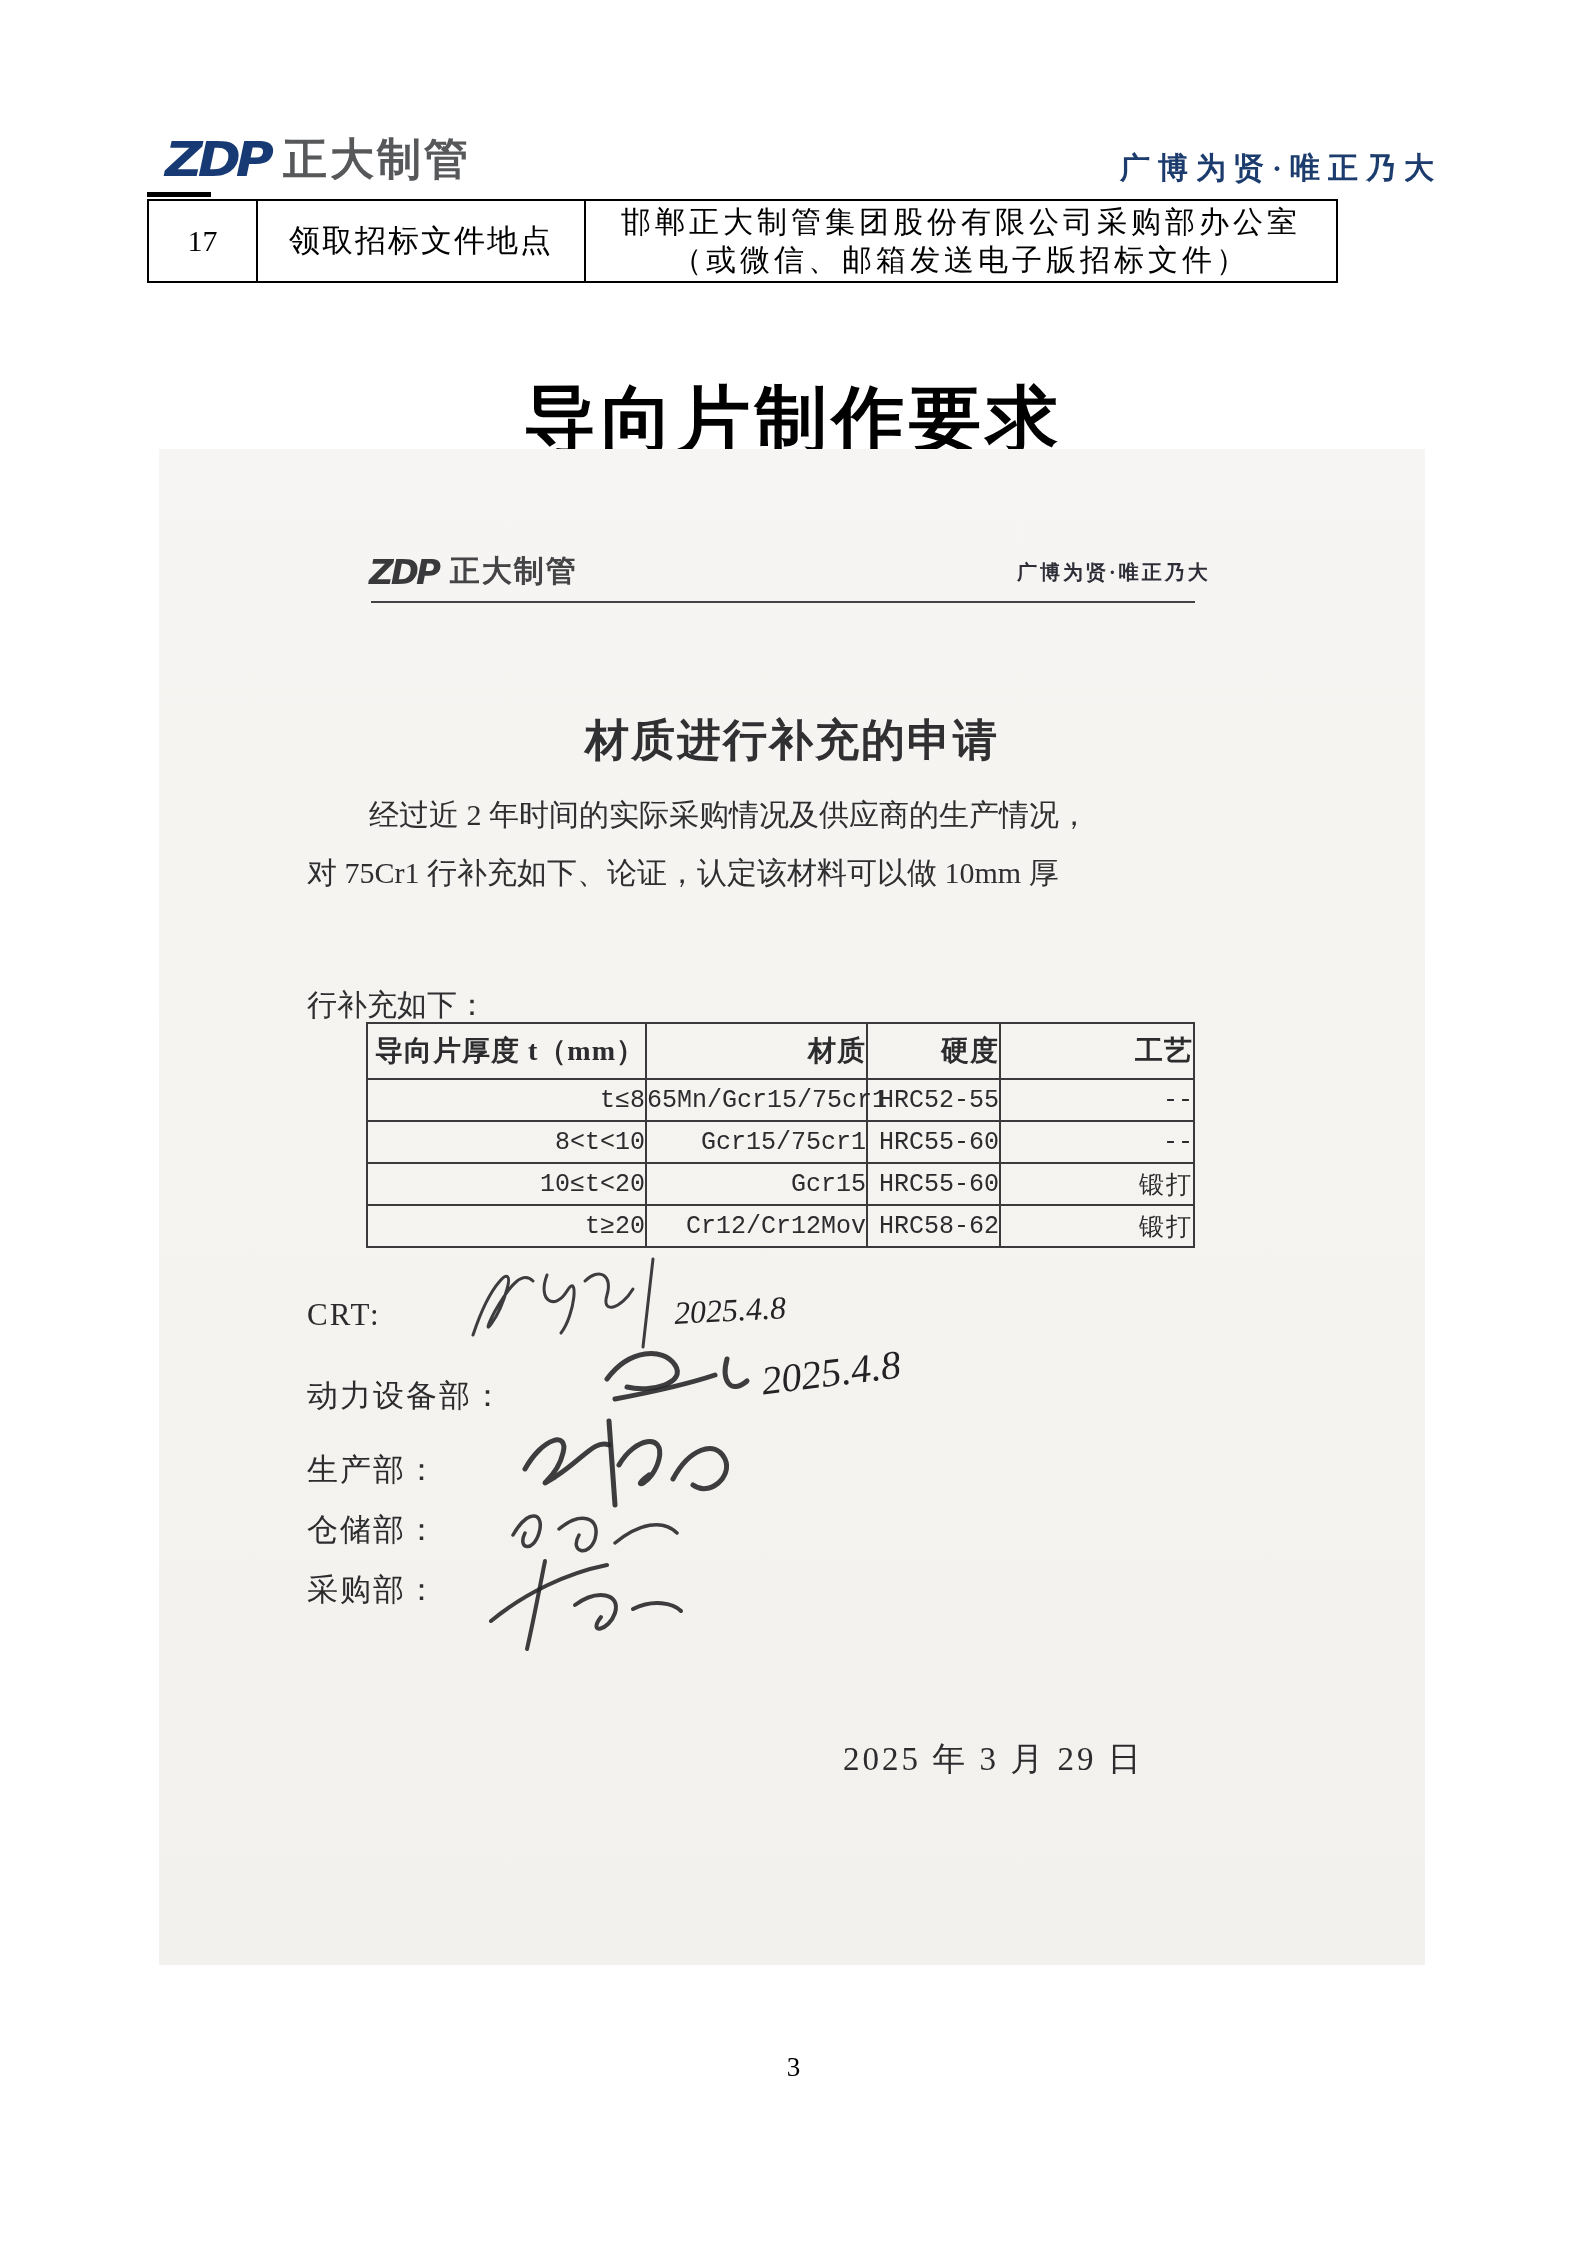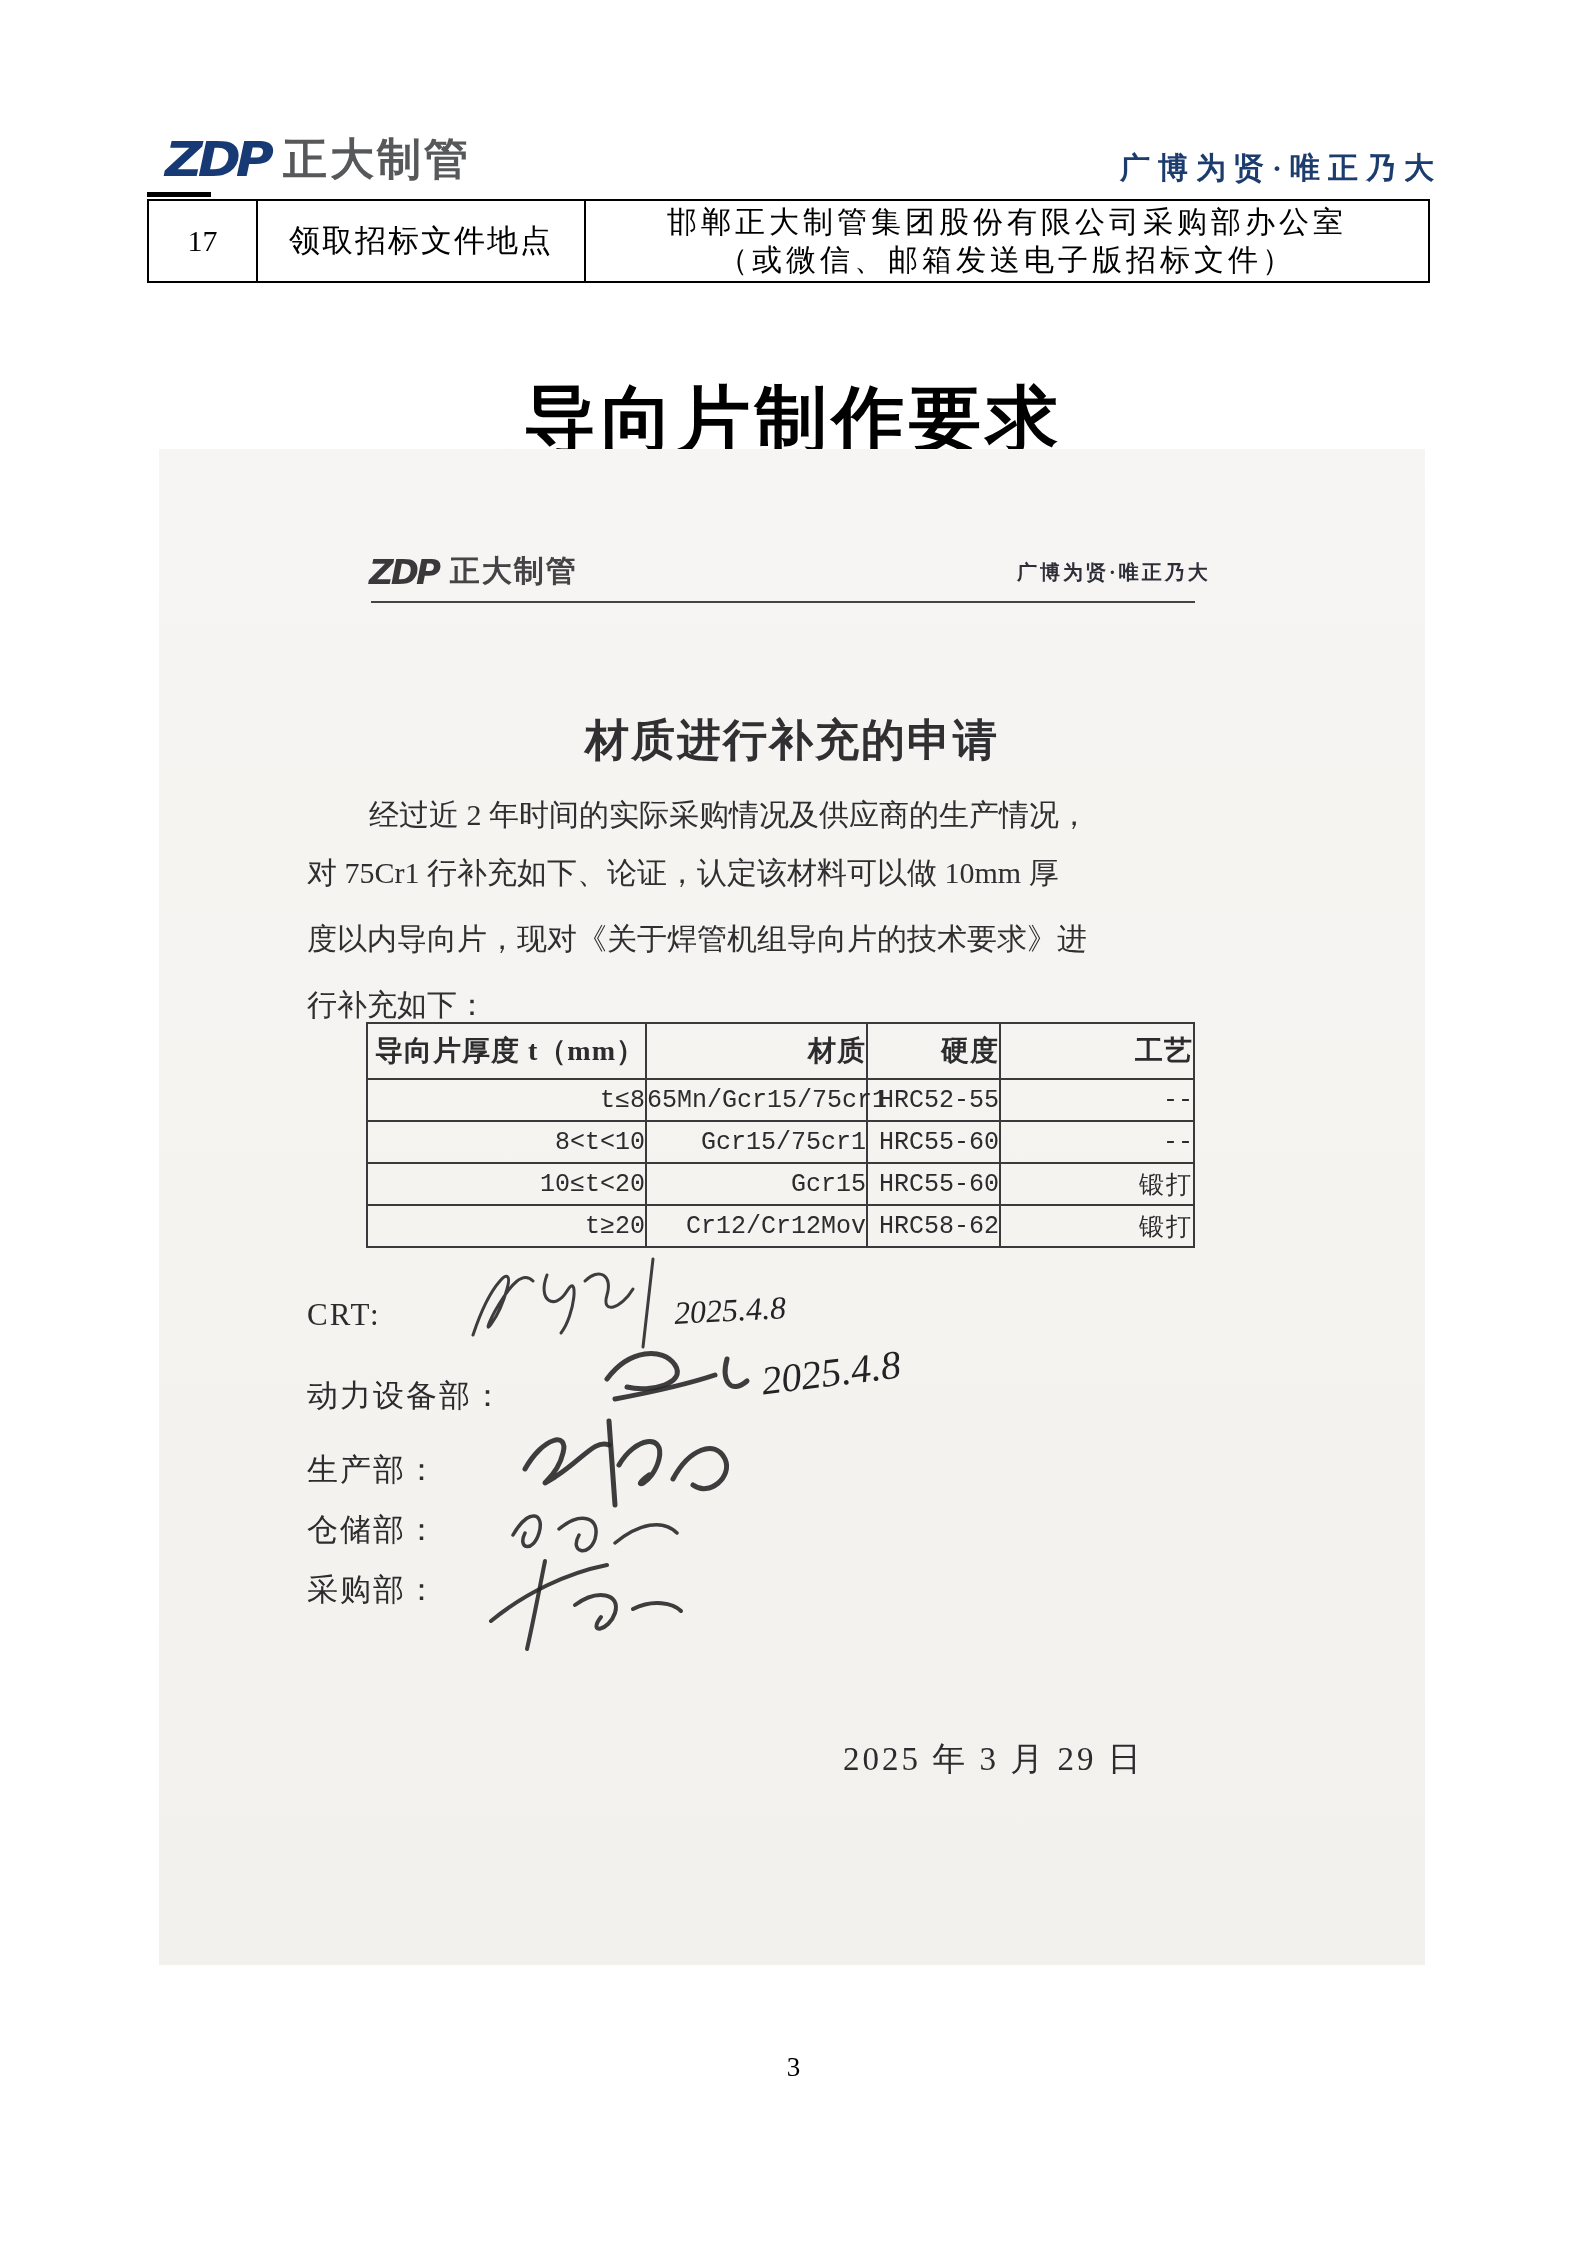--- a/index.html
+++ b/index.html
@@ -20,21 +20,21 @@
     font-size:44px; line-height:50px; color:#57585a; letter-spacing:3px;
   }
   .slogan {
     position:absolute; left:1120px; top:148px; width:380px;
     font-weight:bold; font-size:30px; color:#1d3c6e; letter-spacing:8px; white-space:nowrap;
   }
 
   
   .table-tick { position:absolute; left:147px; top:192px; width:64px; height:5px; background:#000; }
   .info-table {
-    position:absolute; left:147px; top:199px; width:1283px; height:84px;
+    position:absolute; left:147px; top:199px; width:1191px; height:84px;
     display:flex; border:2px solid #000; box-sizing:border-box; background:#fff;
   }
   .info-table .c1 {
     width:107px; border-right:2px solid #000; display:flex; align-items:center; justify-content:center;
     font-size:30px;
   }
   .info-table .c2 {
     width:326px; border-right:2px solid #000; display:flex; align-items:center; justify-content:center;
     font-size:31px; letter-spacing:2px;
   }
@@ -136,21 +136,20 @@
       <span class="zdp">ZDP</span>
       <span class="cn">正大制管</span>
     </div>
     <div class="scan-slogan">广博为贤·唯正乃大</div>
     <div class="scan-rule"></div>
 
     <div class="scan-title t2">材质进行补充的申请</div>
 
     <div class="scan-par indent" style="top:338px">经过近 2 年时间的实际采购情况及供应商的生产情况，</div>
     <div class="scan-par" style="top:404px">对 75Cr1 行补充如下、论证，认定该材料可以做 10mm 厚</div>
-    <div class="scan-par" style="top:470px">度以内导向片，现对《关于焊管机组导向片的技术要求》进</div>
     <div class="scan-par" style="top:536px">行补充如下：</div>
 
     <table class="scan-table">
       <colgroup>
         <col style="width:279px">
           <col style="width:221px">
           <col style="width:133px">
           <col style="width:194px">
       </colgroup>
       <tbody>

